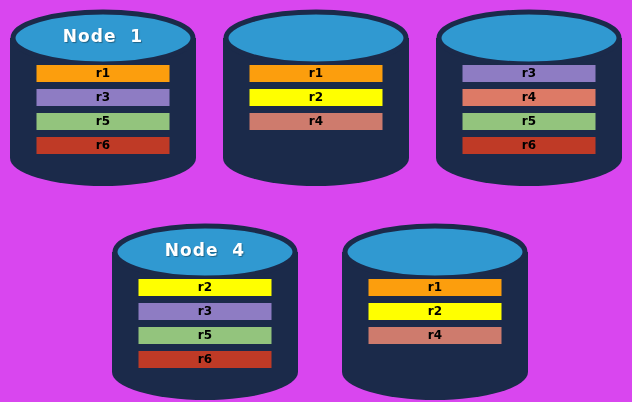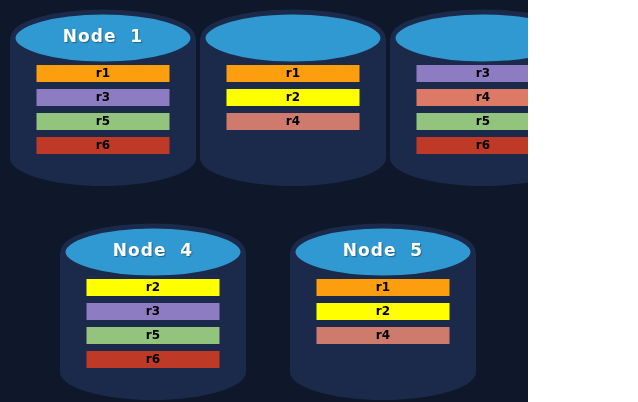--- a/index.html
+++ b/index.html
@@ -3,23 +3,23 @@
 <meta charset="utf-8">
 <style>
   html, body {
     margin: 0;
     padding: 0;
     background: #ffffff;
     font-family: "DejaVu Sans", "Liberation Sans", sans-serif;
   }
   .canvas {
     position: relative;
-    width: 528px;
+    width: 632px;
     height: 402px;
-    background: #0f172a;
+    background: #d946ef;
     overflow: hidden;
   }
   .row { display: flex; padding-left: 8px; }
   .row-top {
     padding: 8px 8px 0 8px;
     justify-content: space-between;
   }
   .row-bottom {
     margin-top: 34px;
     justify-content: center;
@@ -130,21 +130,20 @@
         <div class="bar" style="background-color: rgb(147, 196, 125);">r5</div>
         <div class="bar" style="background-color: rgb(191, 58, 38);">r6</div>
       </div>
     </div>
 
     <div class="node">
       <svg class="shell" viewBox="0 0 190 180" aria-hidden="true">
         <path d="M2,30 L2,150 A93,28 0 0 0 188,150 L188,30 Z" style="fill: rgb(27, 42, 74);"></path>
         <ellipse cx="95" cy="30" rx="90" ry="26" stroke-width="5" style="fill: rgb(48, 153, 209); stroke: rgb(27, 42, 74);"></ellipse>
       </svg>
-      <div class="node-title" style="color: rgb(255, 255, 255);">Node  5</div>
       <div class="bars">
         <div class="bar" style="background-color: rgb(252, 158, 13);">r1</div>
         <div class="bar" style="background-color: rgb(255, 255, 0);">r2</div>
         <div class="bar" style="background-color: rgb(206, 123, 109);">r4</div>
       </div>
     </div>
 
   </div>
 
 </div>

